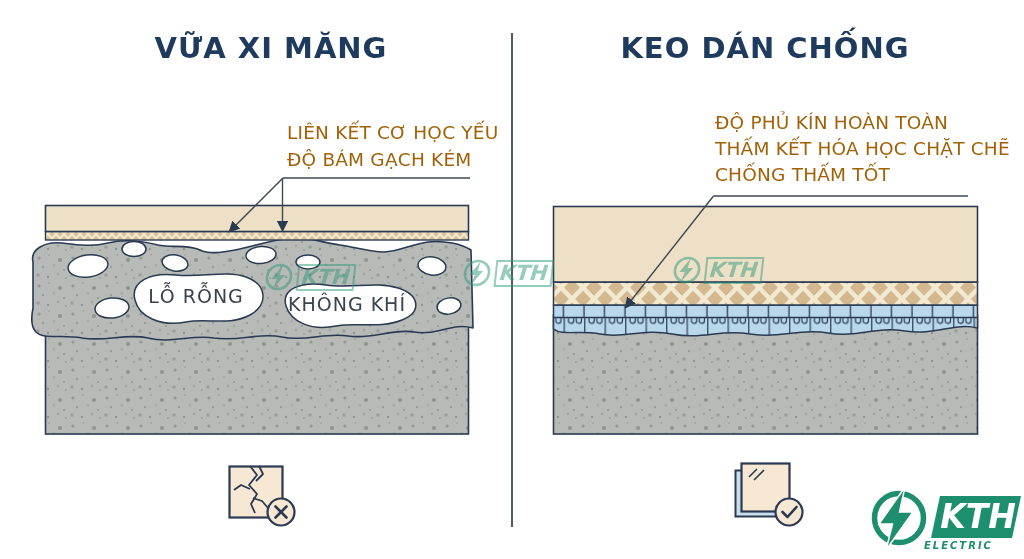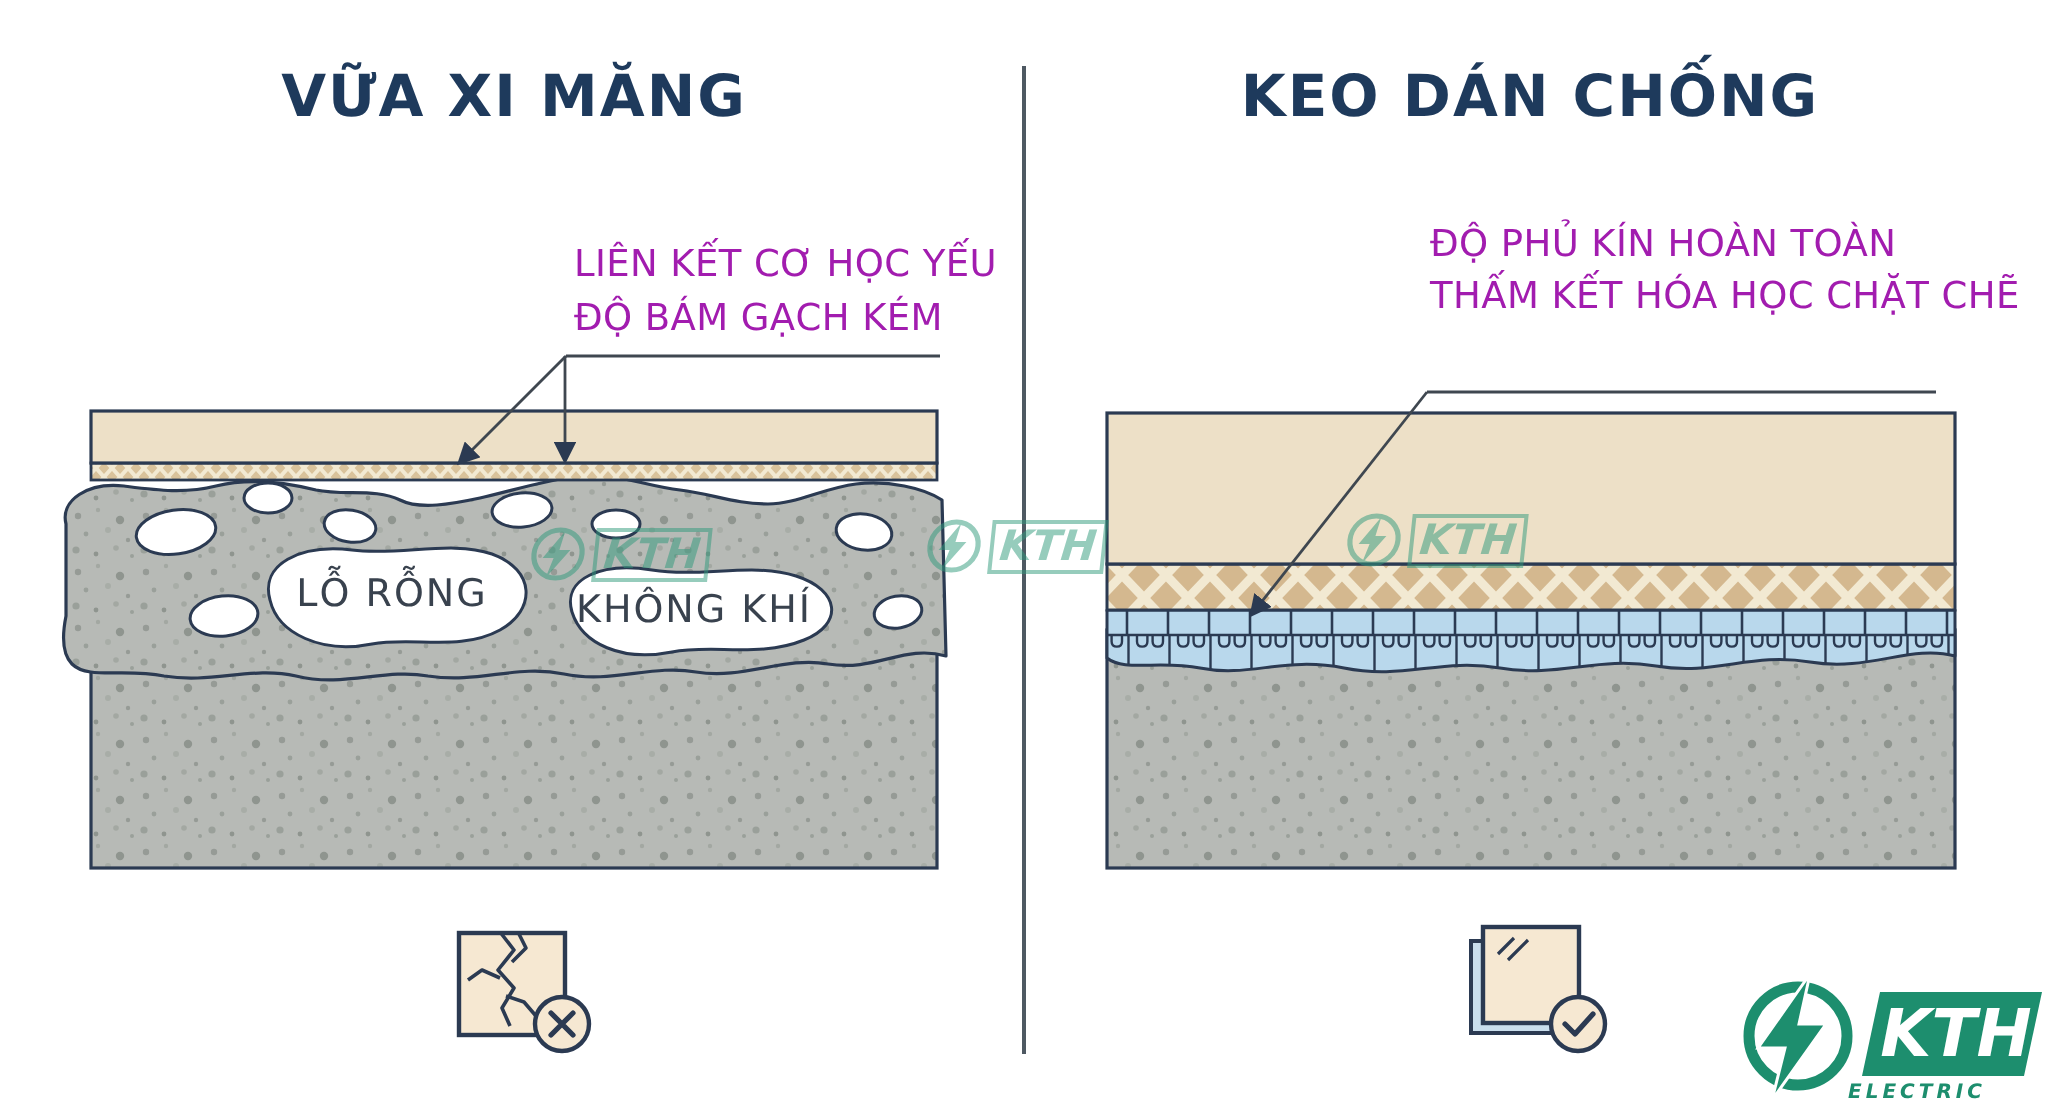--- a/index.html
+++ b/index.html
@@ -4,24 +4,24 @@
 <style>
   html,body{margin:0;padding:0;background:#ffffff;}
   .canvas{
     position:relative;width:1024px;height:559px;overflow:hidden;background:#ffffff;
     font-family:"DejaVu Sans","Liberation Sans",sans-serif;
   }
   .panel-title{
     position:absolute;top:31px;width:424px;text-align:center;
     font-size:29px;font-weight:bold;color:#1E3A5C;letter-spacing:1px;white-space:nowrap;
   }
-  .panel-title.left{left:45px;}
+  .panel-title.left{left:59px;}
   .panel-title.right{left:553px;}
   .divider{position:absolute;left:511px;top:33px;width:2px;height:494px;background:#4E5962;}
-  .annot{position:absolute;font-size:18.5px;color:#a21caf;letter-spacing:.2px;white-space:nowrap;}
+  .annot{position:absolute;font-size:18.5px;color:#a16207;letter-spacing:.2px;white-space:nowrap;}
   .annot.left-annot{left:287px;top:119px;line-height:27px;}
   .annot.right-annot{left:715px;top:110px;line-height:26px;}
   .art{position:absolute;left:0;top:0;width:1024px;height:559px;}
   .dlabel{
     font-size:19px;fill:#39424E;letter-spacing:1px;text-anchor:middle;
     font-family:"DejaVu Sans","Liberation Sans",sans-serif;
   }
   .watermark{
     position:absolute;display:flex;align-items:center;gap:3px;
     color:#2F9A7C;opacity:.5;transform:skewX(-6deg);
@@ -45,20 +45,21 @@
   <div class="divider"></div>
 
   <div class="annot left-annot">
     <div>LIÊN KẾT CƠ HỌC YẾU</div>
     <div>ĐỘ BÁM GẠCH KÉM</div>
   </div>
 
   <div class="annot right-annot">
     <div>ĐỘ PHỦ KÍN HOÀN TOÀN</div>
     <div>THẤM KẾT HÓA HỌC CHẶT CHẼ</div>
+    <div>CHỐNG THẤM TỐT</div>
   </div>
 
   <svg class="art" viewBox="0 0 1024 559">
     <defs>
       <pattern id="speckle" width="34" height="28" patternUnits="userSpaceOnUse">
         <rect width="34" height="28" fill="#B7BAB6"></rect>
         <circle cx="5" cy="6" r="1.6" fill="#969B96"></circle>
         <circle cx="15" cy="3" r="1.1" fill="#A3A8A2"></circle>
         <circle cx="26" cy="8" r="2.1" fill="#8F958F"></circle>
         <circle cx="9" cy="15" r="1.2" fill="#9AA09A"></circle>

